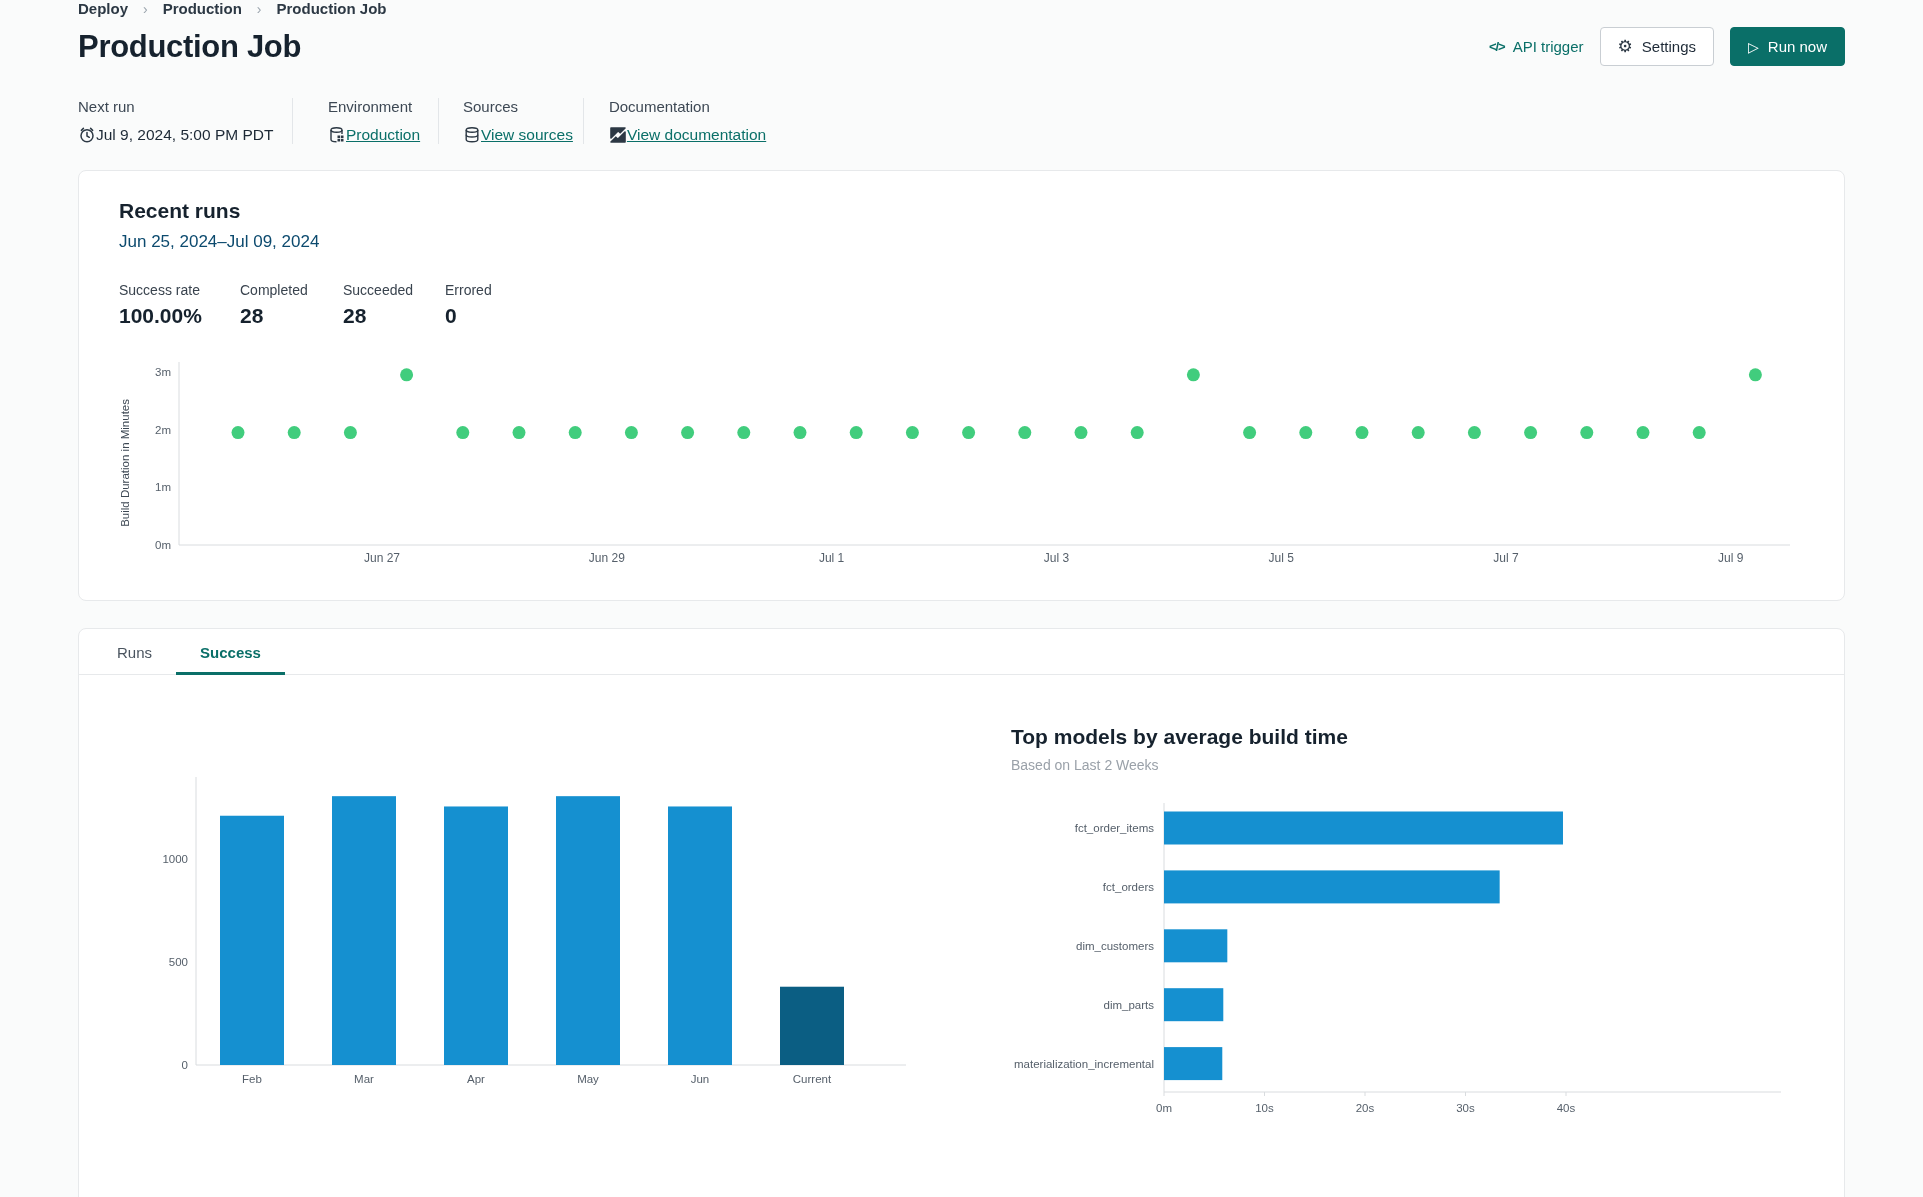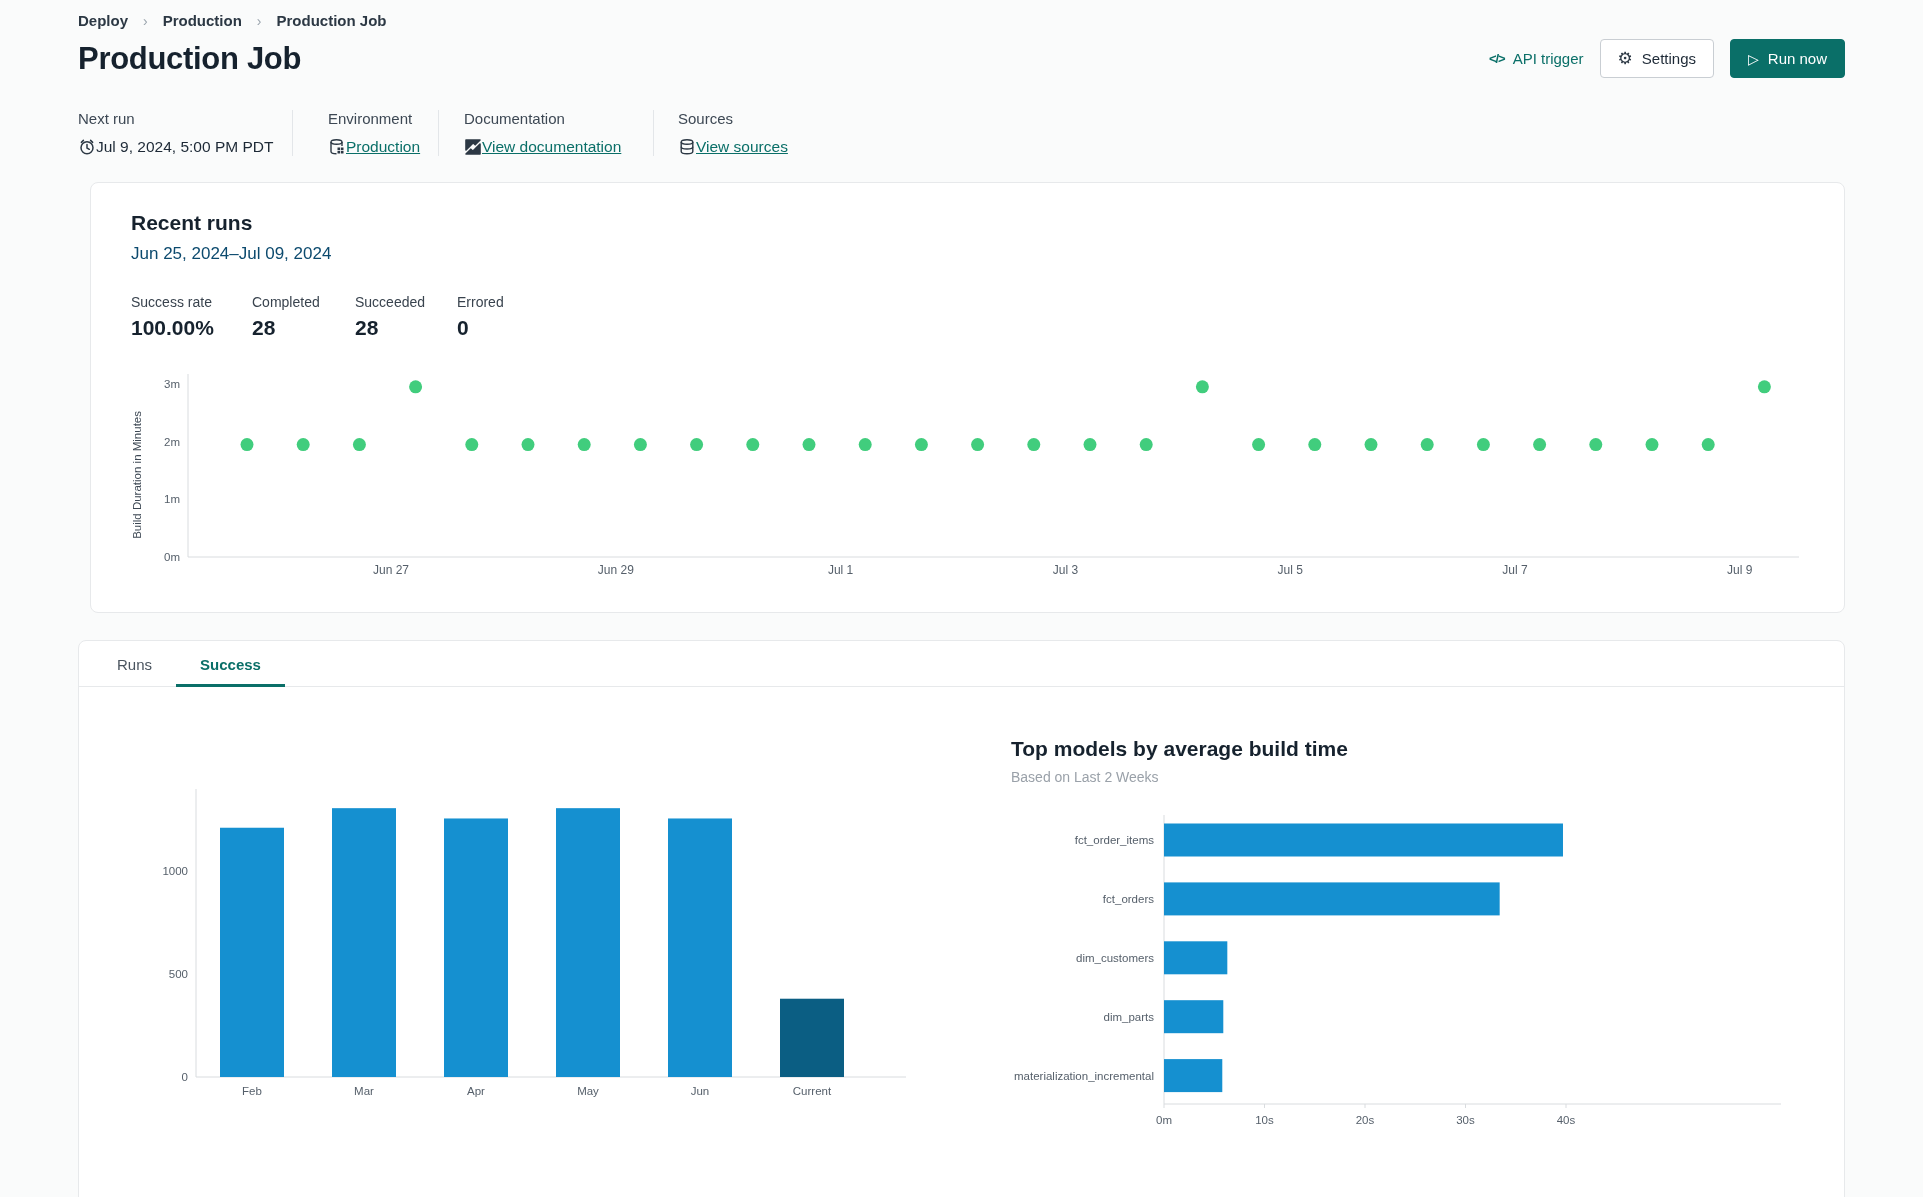--- a/index.html
+++ b/index.html
@@ -5,21 +5,21 @@
   * { box-sizing: border-box; }
   html,body { margin:0; padding:0; }
   body {
     width:1923px; height:1197px; overflow:hidden;
     background:#fafbfb; color:#1d2936;
     font-family:"Liberation Sans", sans-serif;
   }
   .page { padding:0 78px; }
 
   
-  .breadcrumb { padding-top:12px; display:flex; align-items:center; gap:15px;
+  .breadcrumb { display:flex; align-items:center; gap:15px;
     font-size:15px; font-weight:600; color:#2c3844; }
   .breadcrumb .sep { color:#9aa4ad; font-size:14px; font-weight:400; }
   .breadcrumb .current { font-weight:700; }
   .breadcrumb .crumb { cursor:pointer; }
 
   
   .title-row { display:flex; justify-content:space-between; align-items:center; margin-top:10px; }
   h1 { margin:0; font-size:31px; font-weight:700; color:#16222e; letter-spacing:-0.3px; }
   .actions { display:flex; align-items:center; gap:16px; }
   .api-trigger { display:flex; align-items:center; gap:8px; color:#0a6f68;
@@ -42,21 +42,21 @@
   .col-doc  { width:215px; padding-left:25px; }
   .col-src  { padding-left:24px; }
   .info-label { font-size:15px; color:#3d4854; }
   .info-value { margin-top:11px; display:flex; align-items:center; 
     font-size:15.5px; color:#1d2936; }
   .teal-link { color:#0a6f68; text-decoration:underline; font-weight:500; cursor:pointer; }
   .mini-icon { display:inline-flex; width:18px; height:18px; }
 
   
   .card { background:#fff; border:1px solid #e7e9eb; border-radius:8px; }
-  .card-runs { margin-top:26px; padding:28px 40px 30px;margin-left:12px; }
+  .card-runs { margin-top:26px; padding:28px 40px 30px; }
   h2 { margin:0; font-size:21px; font-weight:700; color:#16222e; }
   .date-range { margin-top:9px; font-size:17px; color:#0c4a6e; }
   .stats { display:flex; margin-top:30px; }
   .stat-label { font-size:14px; color:#39434e; }
   .stat-value { font-size:21px; font-weight:700; margin-top:6px; color:#16222e; }
   .stat.w1 { width:121px; } .stat.w2 { width:103px; } .stat.w3 { width:102px; }
 
   .scatter-wrap { display:flex; align-items:center; margin-top:28px; }
   .y-axis-label { writing-mode:vertical-rl; transform:rotate(180deg);
     font-size:11.5px; color:#3d4854; width:16px; text-align:center; }
@@ -138,42 +138,42 @@
               <rect x="9.5" y="9.5" width="2.6" height="2.6"></rect>
                 <rect x="12.9" y="9.5" width="2.6" height="2.6"></rect>
               <rect x="9.5" y="12.9" width="2.6" height="2.6"></rect>
                 <rect x="12.9" y="12.9" width="2.6" height="2.6"></rect>
             </g>
           </svg>
         </span>
         <a class="teal-link">Production</a>
       </div>
     </div>
-    <div class="info-col col-doc">
-      <div class="info-label">Documentation</div>
-      <div class="info-value">
-        <span class="mini-icon">
-          <svg viewBox="0 0 18 18" width="18" height="18">
-            <path d="M2 2 L7 7 L2 12 Z M2 2 L12 2 L7 7 Z M16 16 L11 11 L16 6 Z M16 16 L6 16 L11 11 Z M2 16 L6.8 11.2 L9 13.4 L6 16 Z M16 2 L11.2 6.8 L9 4.6 L12 2 Z" fill="#2c3844" stroke="#2c3844" stroke-width="1.6" stroke-linejoin="round"></path>
-          </svg>
-        </span>
-        <a class="teal-link">View documentation</a>
-      </div>
-    </div>
     <div class="info-col col-src">
       <div class="info-label">Sources</div>
       <div class="info-value">
         <span class="mini-icon">
           <svg viewBox="0 0 18 18" width="18" height="18" fill="none" stroke="#2c3844" stroke-width="1.4">
             <ellipse cx="9" cy="4" rx="5.8" ry="2.2"></ellipse>
             <path d="M3.2 4v4.8c0 1.2 2.6 2.2 5.8 2.2s5.8-1 5.8-2.2V4"></path>
             <path d="M3.2 8.8v4.8c0 1.2 2.6 2.2 5.8 2.2s5.8-1 5.8-2.2V8.8"></path>
           </svg>
         </span>
         <a class="teal-link">View sources</a>
+      </div>
+    </div>
+    <div class="info-col col-doc">
+      <div class="info-label">Documentation</div>
+      <div class="info-value">
+        <span class="mini-icon">
+          <svg viewBox="0 0 18 18" width="18" height="18">
+            <path d="M2 2 L7 7 L2 12 Z M2 2 L12 2 L7 7 Z M16 16 L11 11 L16 6 Z M16 16 L6 16 L11 11 Z M2 16 L6.8 11.2 L9 13.4 L6 16 Z M16 2 L11.2 6.8 L9 4.6 L12 2 Z" fill="#2c3844" stroke="#2c3844" stroke-width="1.6" stroke-linejoin="round"></path>
+          </svg>
+        </span>
+        <a class="teal-link">View documentation</a>
       </div>
     </div>
   </div>
 
   <section class="card card-runs">
     <h2>Recent runs</h2>
     <div class="date-range">Jun 25, 2024–Jul 09, 2024</div>
     <div class="stats">
       <div class="stat w1">
         <div class="stat-label">Success rate</div>

